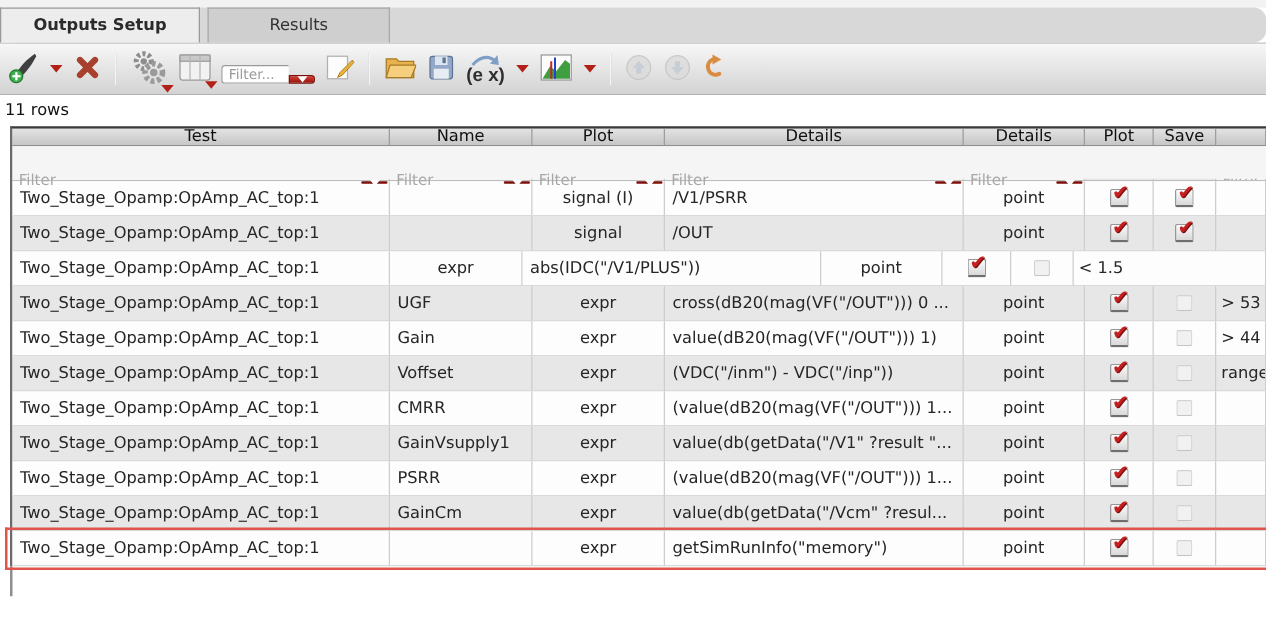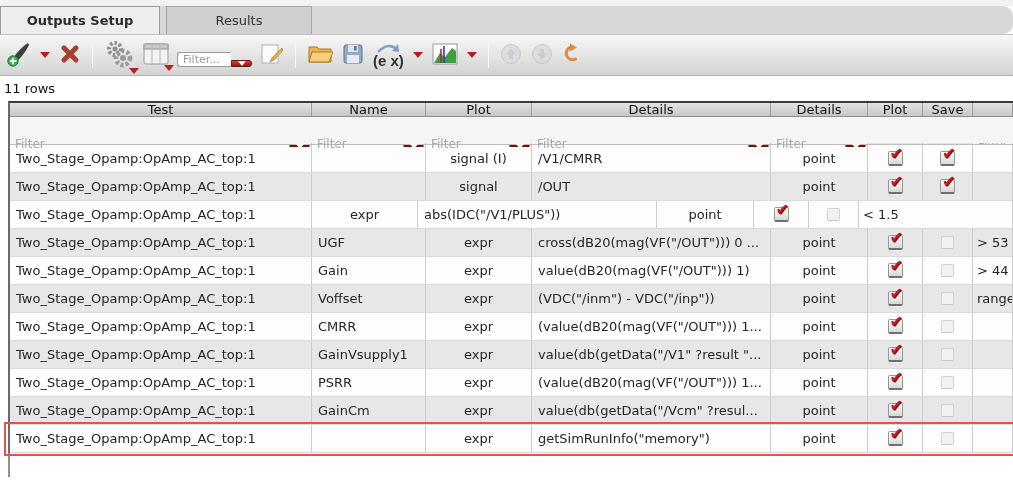--- a/index.html
+++ b/index.html
@@ -282,21 +282,21 @@
     <div class="fcell c7">
       <span class="fph">Filter</span>
     </div>
   </div>
 
   <div id="rows">
       <div class="row">
         <div class="cell c0">Two_Stage_Opamp:OpAmp_AC_top:1</div>
         <div class="cell c1"></div>
         <div class="cell c2 center">signal (I)</div>
-        <div class="cell c3">/V1/CMRR</div>
+        <div class="cell c3">/V1/PSRR</div>
         <div class="cell c4 center">point</div>
         <div class="cell center c5">
           <span class="cb checked">
             <span class="tick">✔</span>
           </span>
         </div>
         <div class="cell center c6">
           <span class="cb checked">
             <span class="tick">✔</span>
           </span>

